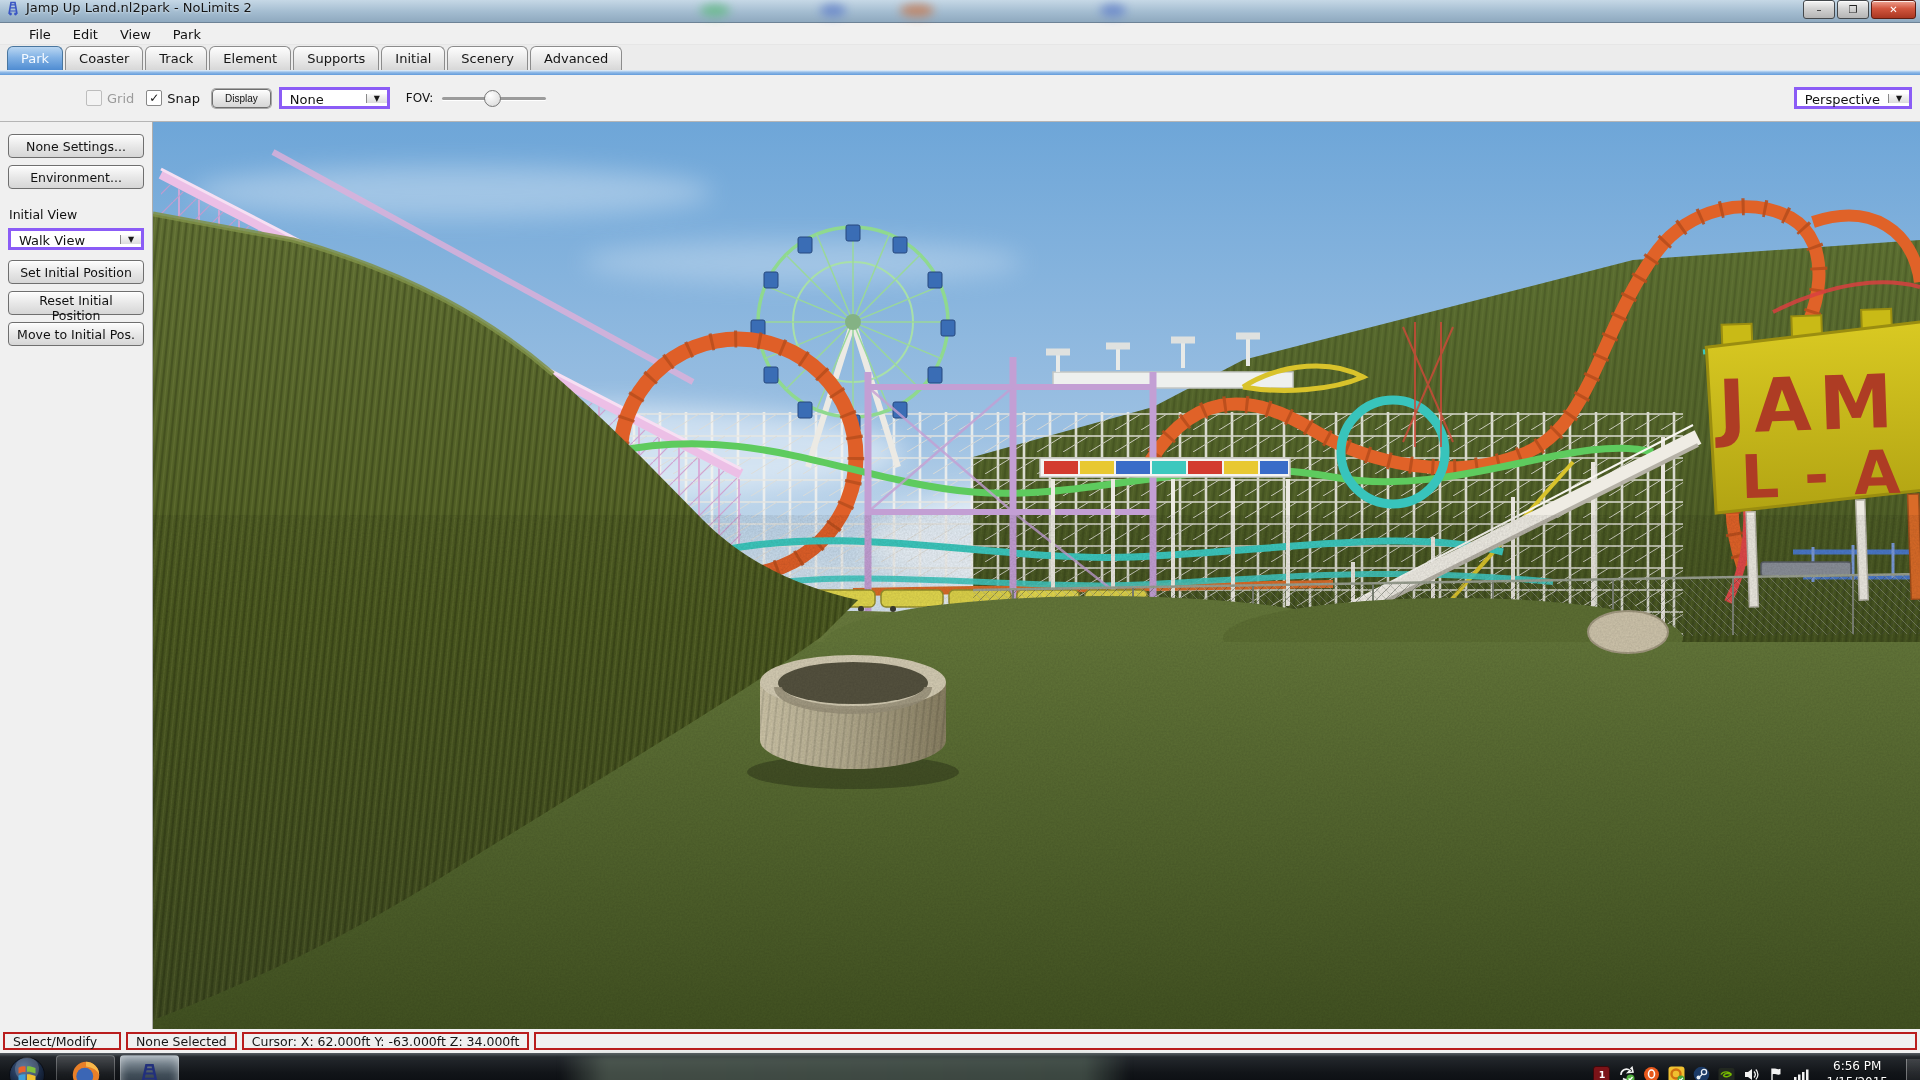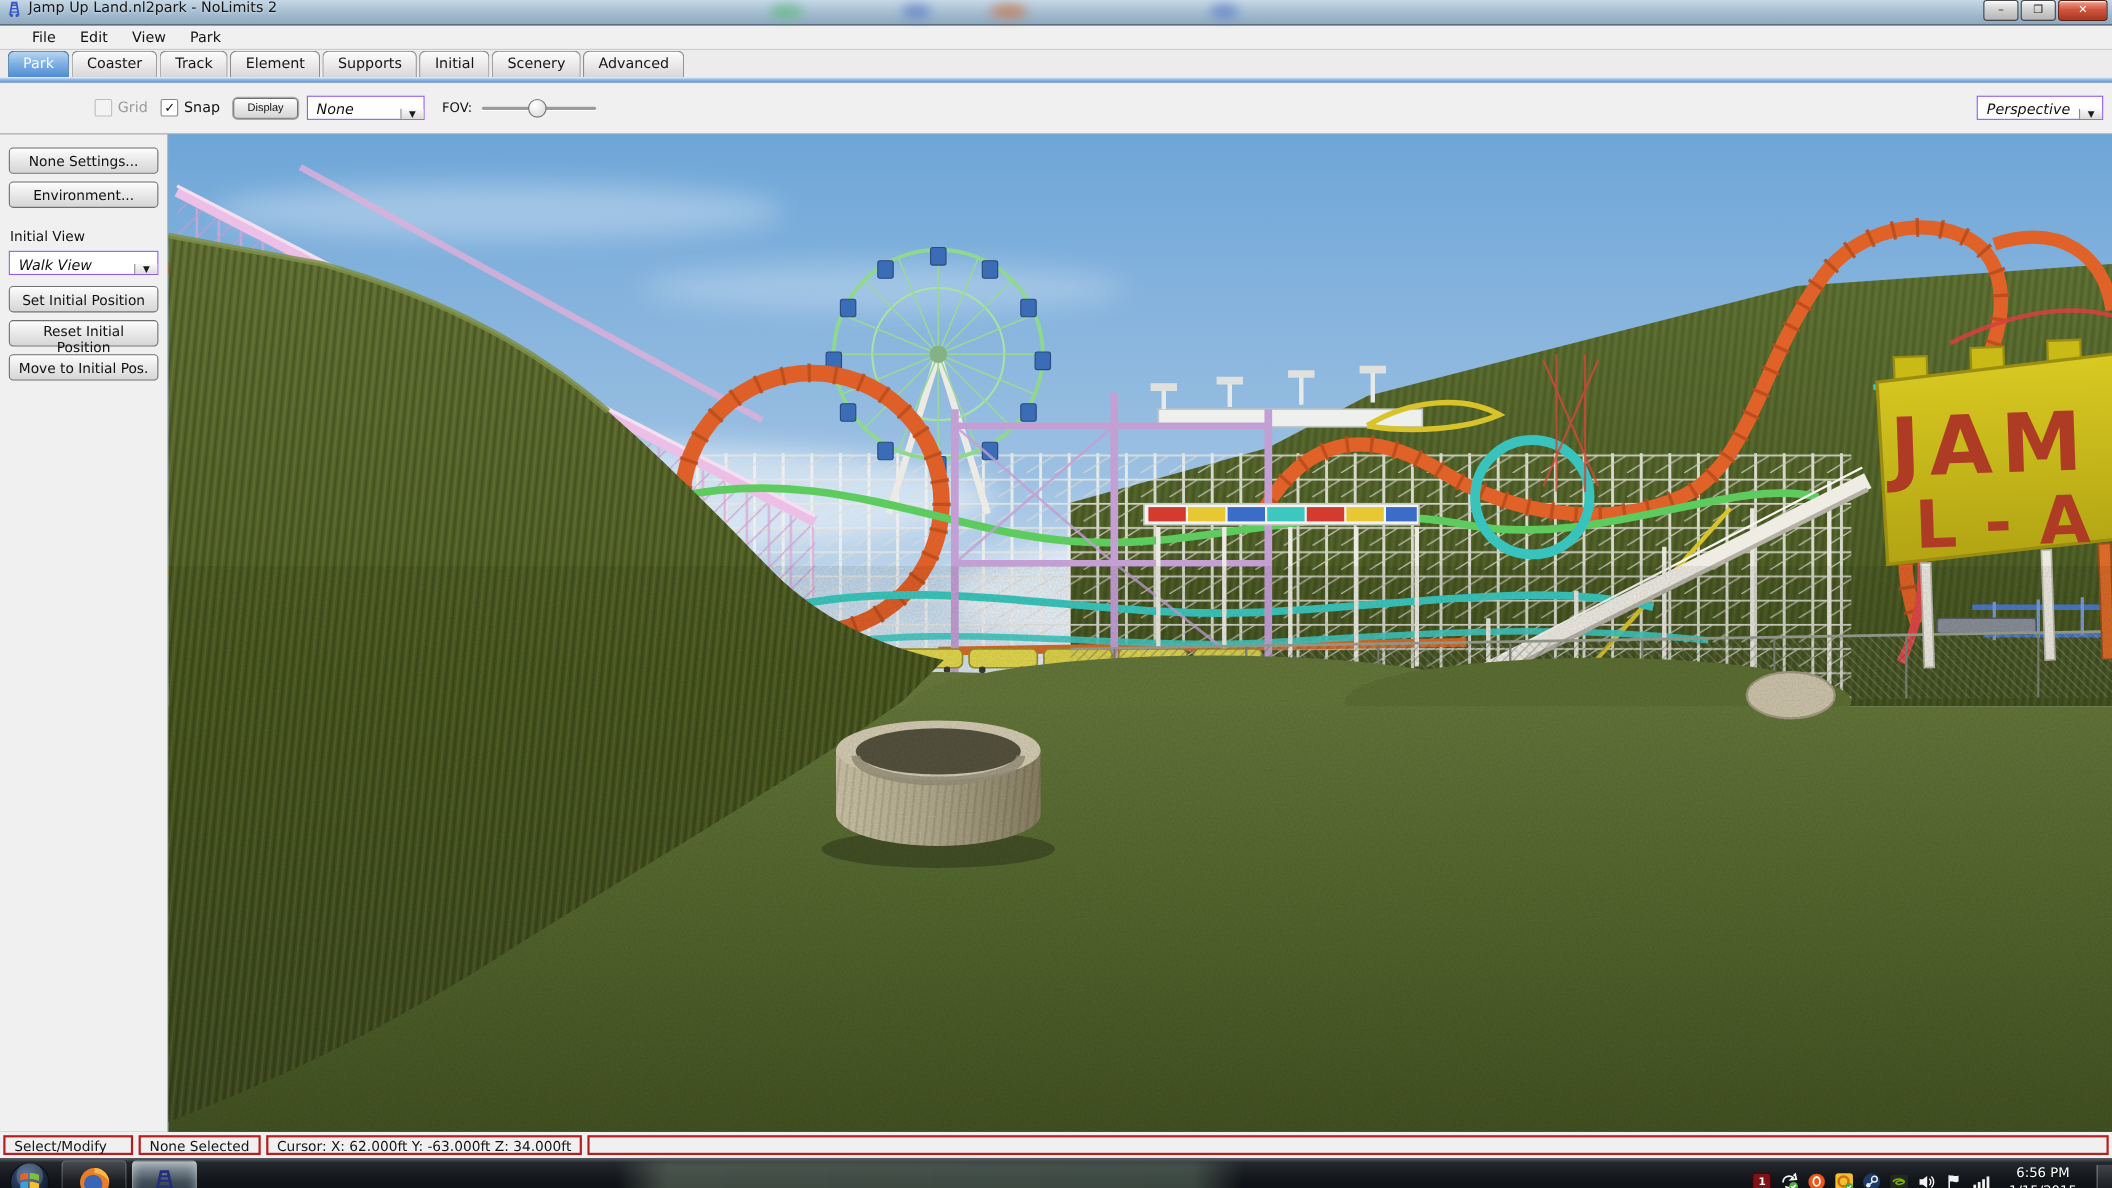--- a/index.html
+++ b/index.html
@@ -37,21 +37,21 @@
   
   .toolbar{height:47px;background:#f0f0f0;display:flex;align-items:center;
     padding-left:86px;border-bottom:1px solid #b5b5b5;box-sizing:border-box;}
   .cb{width:14px;height:14px;border:1px solid #878787;background:#fff;border-radius:2px;
     display:inline-flex;align-items:center;justify-content:center;font-size:12px;font-weight:bold;color:#111;flex:0 0 auto;}
   .cb.disabled{border-color:#bdbdbd;background:#f3f3f3;}
   .cb-label{font-size:13px;margin:0 12px 0 5px;color:#111;}
   .cb-label.disabled{color:#9b9b9b;}
   .btn{border:1px solid #6f6f6f;border-radius:4px;font-size:10px;color:#111;padding:3px 12px;
     background:linear-gradient(#fefefe,#e6e6e6 55%,#d6d6d6);box-shadow:inset 0 1px 0 #fff,0 0 0 1px #a8a8a8;}
-  .combo{display:inline-flex;align-items:flex-end;border:1px solid #8b5cf6;background:#fff;height:22px;box-sizing:border-box;font-style:italic;}
+  .combo{display:inline-flex;align-items:center;border:3px solid #8b5cf6;background:#fff;height:22px;box-sizing:border-box;}
   .combo .val{padding:2px 8px 0;font-size:13px;color:#111;min-width:68px;}
   .combo .arrow{width:20px;border-left:1px solid #8a8a8a;display:flex;align-items:center;justify-content:center;
     font-size:8px;color:#1a1a1a;background:linear-gradient(#fafafa,#dcdcdc);}
   .fov-label{font-size:12px;margin:0 9px 0 16px;color:#111;}
   .slider{width:104px;height:16px;position:relative;display:flex;align-items:center;}
   .slider .track{height:3px;width:100%;background:#9b9b9b;border-radius:2px;box-shadow:0 1px 0 #fff;}
   .slider .thumb{position:absolute;left:40%;top:0;width:15px;height:15px;border:1px solid #767676;border-radius:50%;
     background:radial-gradient(circle at 35% 30%,#ffffff,#d6d6d6);}
   .toolbar .spacer{flex:1;}
   .toolbar .right-combo{margin-right:8px;}

